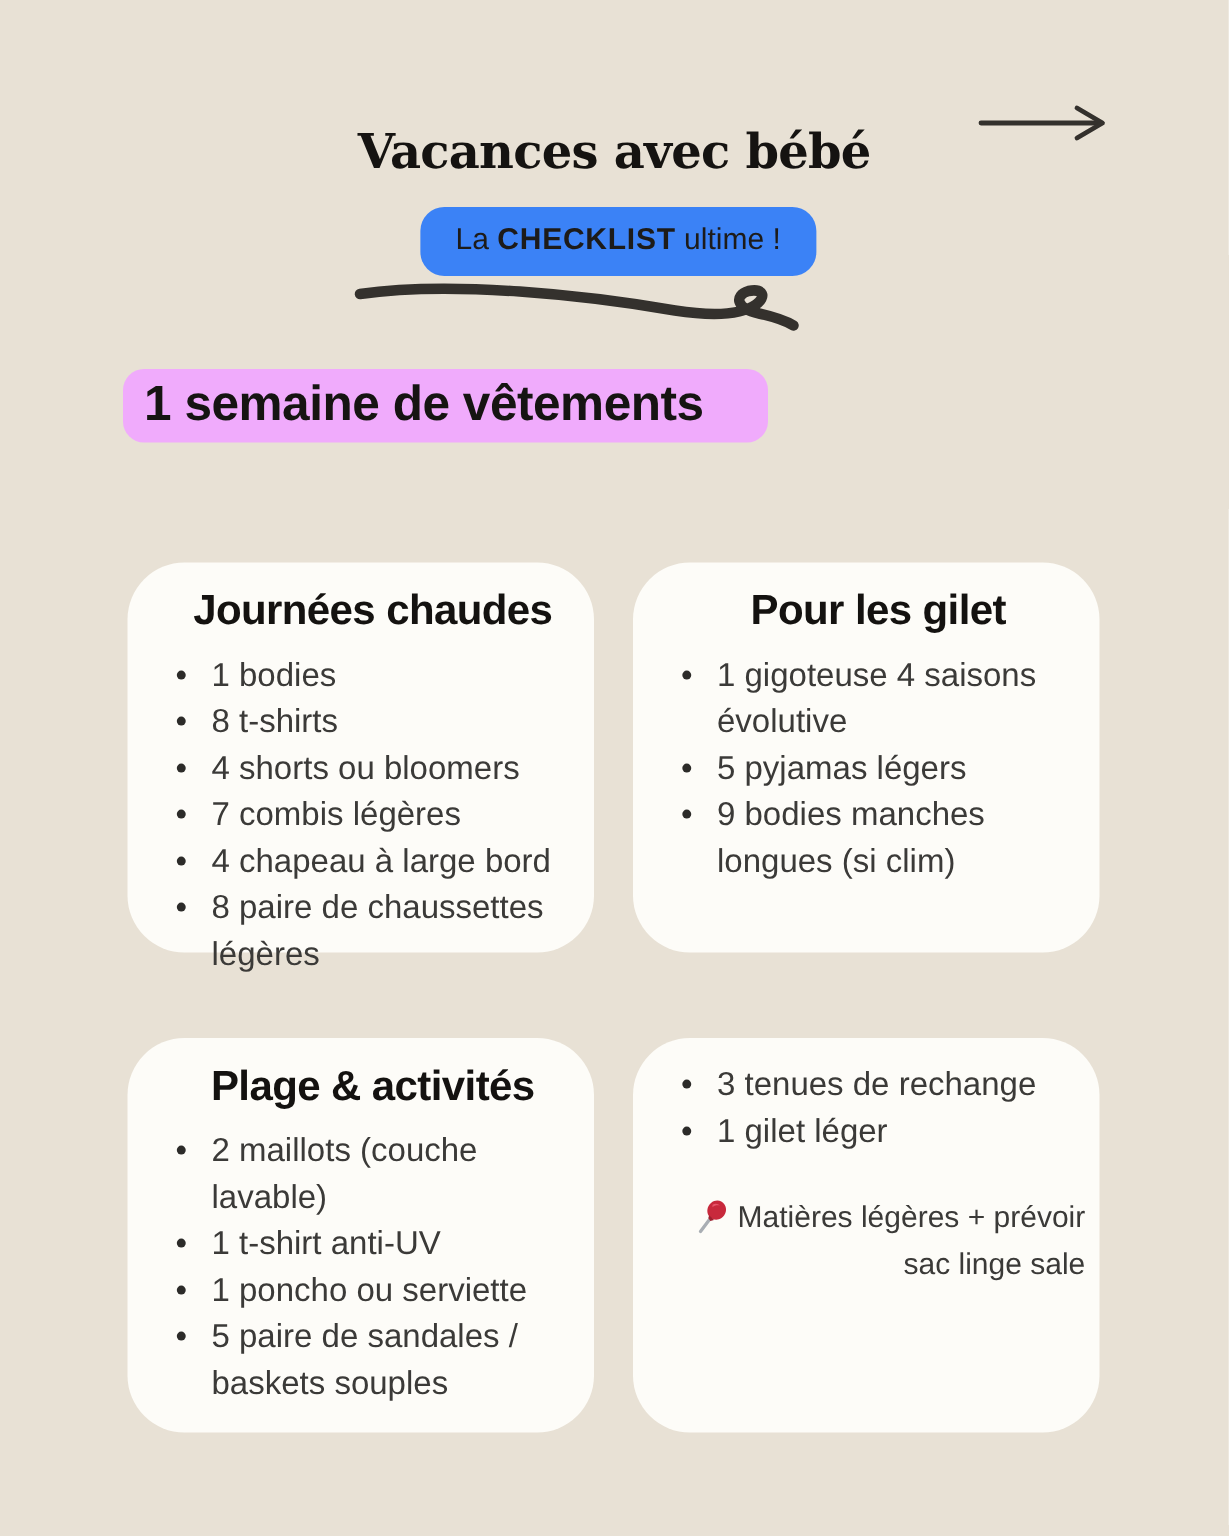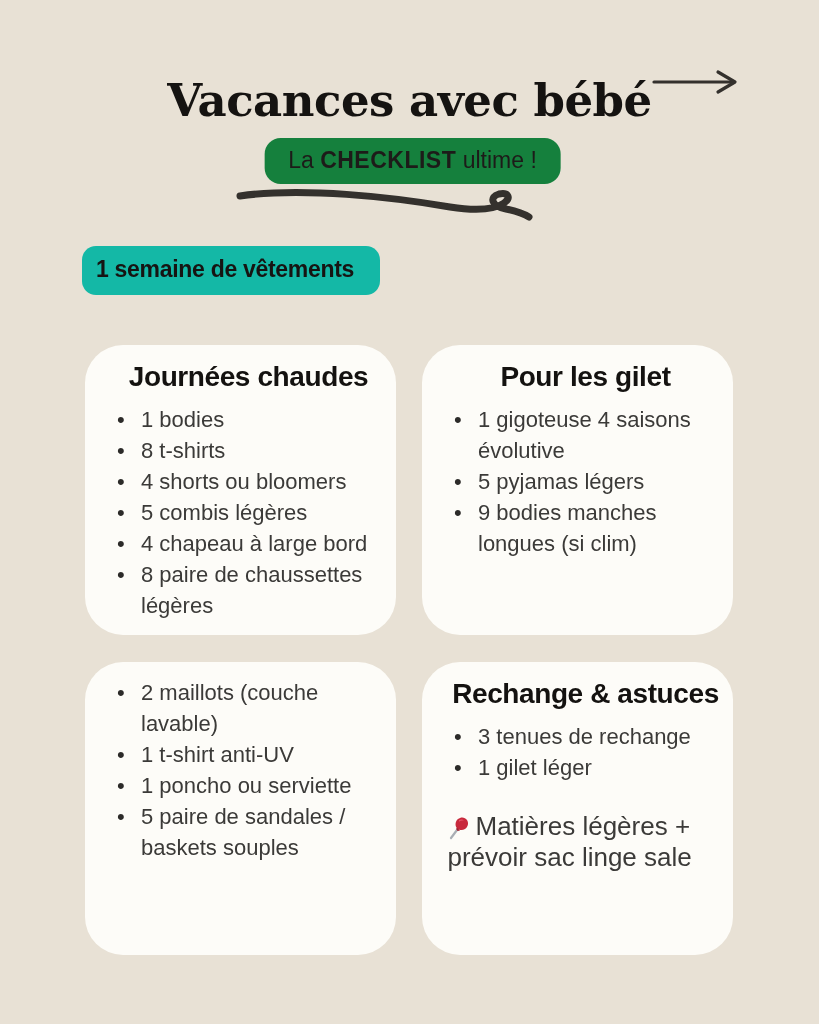--- a/index.html
+++ b/index.html
@@ -13,62 +13,63 @@
   }
   
   .arrow{
     position:absolute;left:650px;top:66px;width:92px;height:30px;
   }
   .page-title{
     position:absolute;left:0;right:0;top:74px;
     text-align:center;
     font-family:"DejaVu Serif","Liberation Serif",serif;
     font-weight:700;
-    font-size:45px;line-height:54px;
+    font-size:32px;line-height:54px;
     letter-spacing:-0.5px;
     color:#151311;
   }
   .subtitle-pill{
     position:absolute;top:138px;left:50%;transform:translateX(-49%);
-    background:#15803d;
+    background:#3b82f6;
     border-radius:16px;
     padding:4px 24px 6px 24px;
-    font-size:23px;line-height:36px;
+    font-size:20px;line-height:36px;
     white-space:nowrap;
     color:#1d1b19;
   }
   .subtitle-pill .bold{font-weight:800;letter-spacing:0.5px;}
   .squiggle{
     position:absolute;left:232px;top:182px;width:302px;height:46px;
   }
   
   .section-pill{
     position:absolute;left:82px;top:246px;
-    background:#14b8a6;
+    background:#f0abfc;
     border-radius:14px;
-    padding:5px 26px 8px 14px;
-    font-size:23px;line-height:36px;
+    padding:5px 43px 8px 14px;
+    font-size:33px;line-height:36px;
     font-weight:800;
     letter-spacing:-0.3px;
     white-space:nowrap;
     color:#161412;
   }
   
   .grid{
     position:absolute;left:85px;top:345px;
     display:grid;
     grid-template-columns:311px 311px;
     grid-template-rows:290px 293px;
     column-gap:26px;row-gap:27px;
   }
   .card{
     background:#fdfcf8;
     border-radius:38px;
     padding:15px 2px 14px 18px;
     box-sizing:border-box;
+    margin-top:30px;
   }
   .card-title{
     text-align:center;
     font-weight:800;
     font-size:28px;line-height:34px;
     letter-spacing:-0.4px;
     margin:0 0 10px 0;
     color:#141210;
   }
   ul.items{
@@ -83,22 +84,22 @@
   ul.items .bullet{
     flex:0 0 auto;
     width:24px;
     font-size:22px;line-height:31px;
     color:#2c2b29;
   }
   ul.items .li-text{flex:1 1 auto;}
   .card-note{
     margin:28px auto 0 auto;
     width:276px;
-    text-align:left;
-    font-size:26px;line-height:31px;
+    text-align:right;
+    font-size:20px;line-height:31px;
     color:#3b3a38;
   }
   .pin-svg{display:inline-block;vertical-align:-5px;margin-right:4px;}
   .stroke{stroke:#34312d;stroke-linecap:round;stroke-linejoin:round;fill:none;}
 </style>
 </head>
 <body>
 
 <div class="canvas">
 
@@ -135,21 +136,21 @@
           <li>
             <span class="bullet">•</span>
             <span class="li-text">8 t-shirts</span>
           </li>
           <li>
             <span class="bullet">•</span>
             <span class="li-text">4 shorts ou bloomers</span>
           </li>
           <li>
             <span class="bullet">•</span>
-            <span class="li-text">5 combis légères</span>
+            <span class="li-text">7 combis légères</span>
           </li>
           <li>
             <span class="bullet">•</span>
             <span class="li-text">4 chapeau à large bord</span>
           </li>
           <li>
             <span class="bullet">•</span>
             <span class="li-text">8 paire de chaussettes légères</span>
           </li>
         </ul>
@@ -167,20 +168,21 @@
             <span class="li-text">5 pyjamas légers</span>
           </li>
           <li>
             <span class="bullet">•</span>
             <span class="li-text">9 bodies manches longues (si clim)</span>
           </li>
         </ul>
     </div>
 
     <div class="card">
+      <h2 class="card-title">Plage &amp; activités</h2>
       <ul class="items">
           <li>
             <span class="bullet">•</span>
             <span class="li-text">2 maillots (couche lavable)</span>
           </li>
           <li>
             <span class="bullet">•</span>
             <span class="li-text">1 t-shirt anti-UV</span>
           </li>
           <li>
@@ -188,21 +190,20 @@
             <span class="li-text">1 poncho ou serviette</span>
           </li>
           <li>
             <span class="bullet">•</span>
             <span class="li-text">5 paire de sandales / baskets souples</span>
           </li>
         </ul>
     </div>
 
     <div class="card">
-      <h2 class="card-title">Rechange &amp; astuces</h2>
       <ul class="items">
           <li>
             <span class="bullet">•</span>
             <span class="li-text">3 tenues de rechange</span>
           </li>
           <li>
             <span class="bullet">•</span>
             <span class="li-text">1 gilet léger</span>
           </li>
         </ul>

